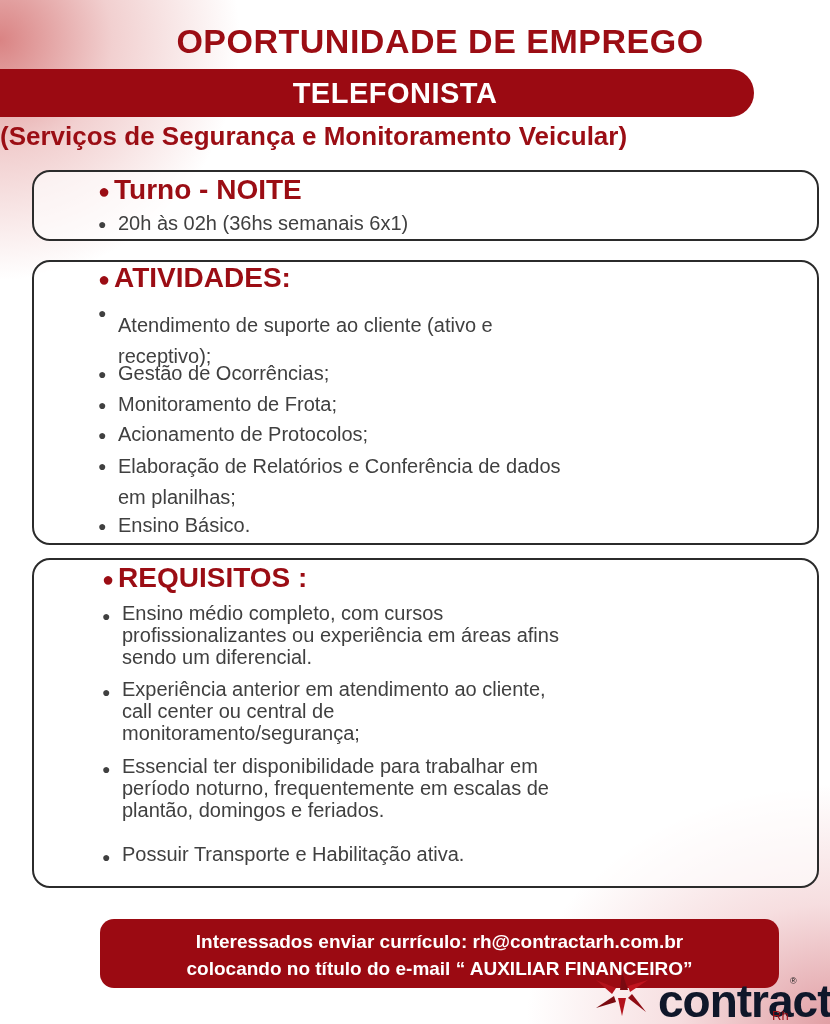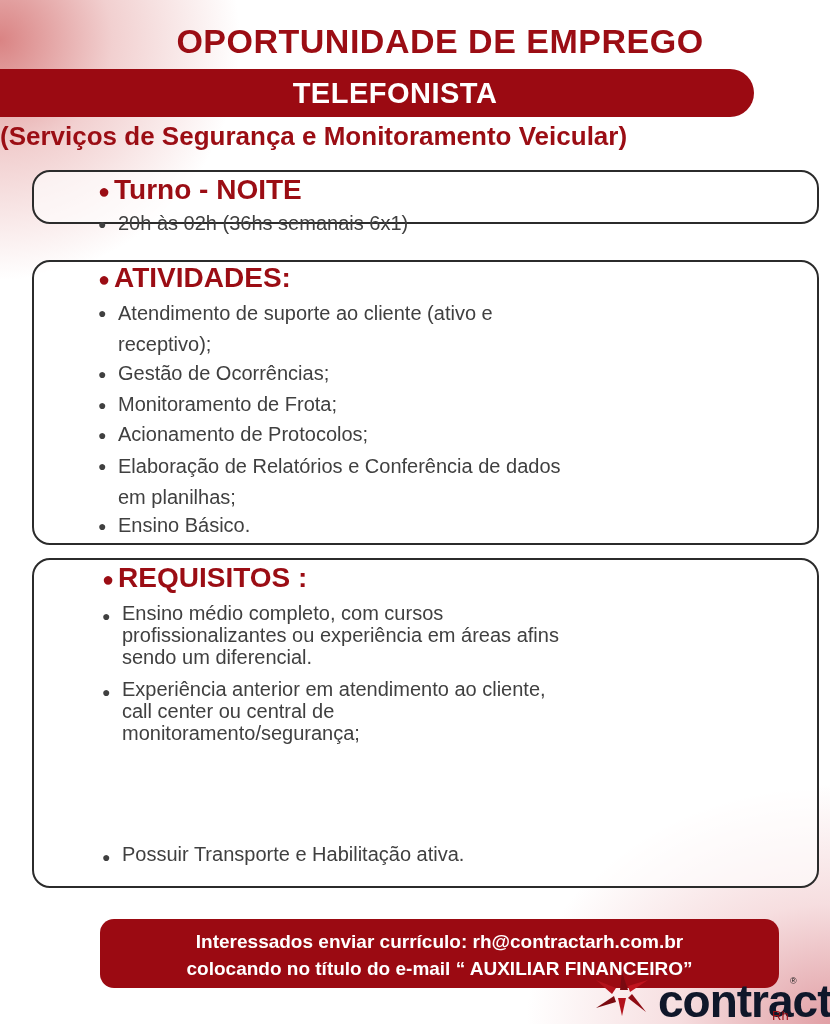--- a/index.html
+++ b/index.html
@@ -31,21 +31,21 @@
   }
   .subtitle {
     position:absolute; left:0; width:830px; top:121px; text-align:left;
     color:#9b0d14; font-weight:bold; font-size:26px;
   }
   .box {
     position:absolute; left:32px; width:787px;
     border:2px solid #2b2b2b; border-radius:18px; background:rgba(255,255,255,0.6);
     box-sizing:border-box;
   }
-  .box1 { top:170px; height:54px; }
+  .box1 { top:170px; height:71px; }
   .box2 { top:260px; height:285px; }
   .box3 { top:558px; height:330px; }
   .heading {
     position:absolute; left:64px; color:#9b0d14; font-weight:bold; font-size:28px;
     white-space:nowrap;
   }
   .heading .dot { font-size:20px; vertical-align:middle; margin-right:4px; }
   .item {
     position:absolute; left:64px; color:#404040; font-size:20px; line-height:26px; white-space:nowrap;
   }
@@ -83,21 +83,21 @@
   <div class="item" style="top:38px;">
     <span class="bul">●</span><span class="txt">20h às 02h (36hs semanais 6x1)</span>
   </div>
 </div>
 
 <div class="box box2">
   <div class="heading" style="top:0px;">
     <span class="dot">●</span><span>ATIVIDADES:</span>
   </div>
   <div class="item" style="top:36px; line-height:31px;">
-    <span class="bul">●</span><span class="txt" style="white-space:pre-line;">Atendimento de suporte ao cliente (ativo e
+    <span class="bul">●</span><span class="txt" style="white-space:pre-line;margin-top:12px;">Atendimento de suporte ao cliente (ativo e
 receptivo);</span>
   </div>
   <div class="item" style="top:98px;">
     <span class="bul">●</span><span class="txt">Gestão de Ocorrências;</span>
   </div>
   <div class="item" style="top:129px;">
     <span class="bul">●</span><span class="txt">Monitoramento de Frota;</span>
   </div>
   <div class="item" style="top:159px;">
     <span class="bul">●</span><span class="txt">Acionamento de Protocolos;</span>
@@ -118,20 +118,25 @@
   <div class="item" style="top:42px; left:68px;">
     <span class="bul">●</span><span class="txt" style="white-space:pre-line;">Ensino médio completo, com cursos
 profissionalizantes ou experiência em áreas afins
 sendo um diferencial.</span>
   </div>
   <div class="item" style="top:118px; left:68px;">
     <span class="bul">●</span><span class="txt" style="white-space:pre-line;">Experiência anterior em atendimento ao cliente,
 call center ou central de
 monitoramento/segurança;</span>
   </div>
+  <div class="item" style="top:195px; left:68px;">
+    <span class="bul">●</span><span class="txt" style="white-space:pre-line;">Essencial ter disponibilidade para trabalhar em
+período noturno, frequentemente em escalas de
+plantão, domingos e feriados.</span>
+  </div>
   <div class="item" style="top:283px; left:68px;">
     <span class="bul">●</span><span class="txt">Possuir Transporte e Habilitação ativa.</span>
   </div>
 </div>
 
 <div class="cta">
   <div>Interessados enviar currículo: rh@contractarh.com.br</div>
   <div>colocando no título do e-mail “ AUXILIAR FINANCEIRO”</div>
 </div>
 

